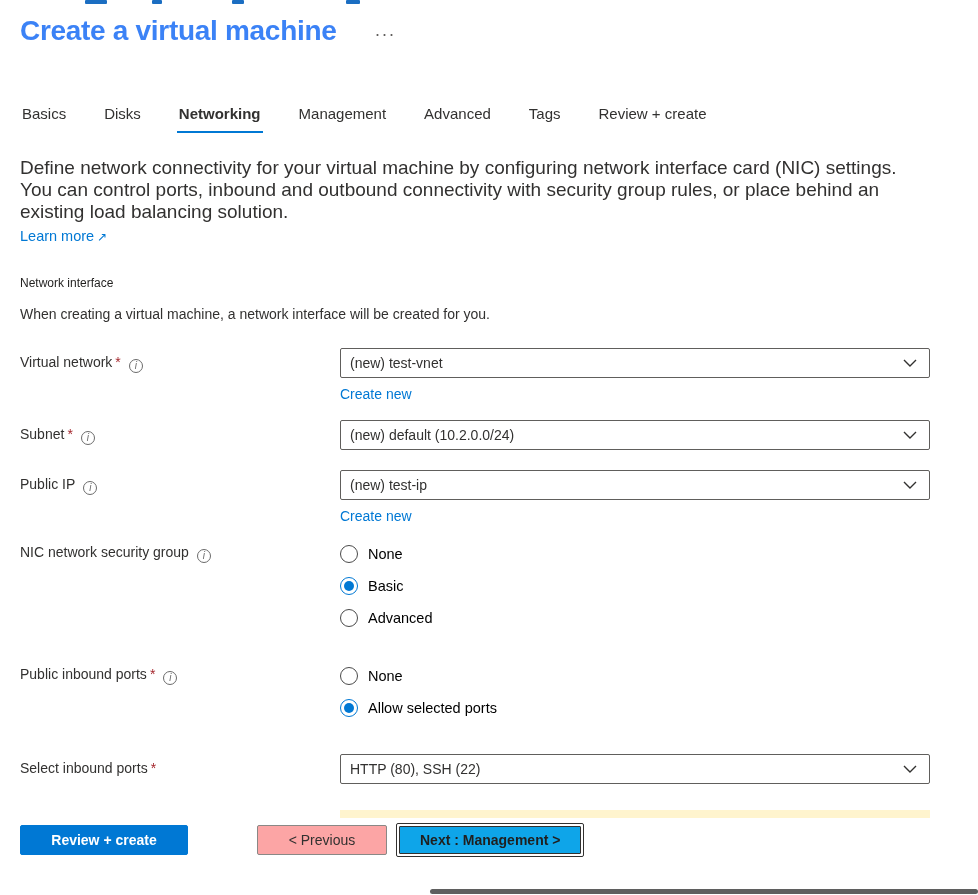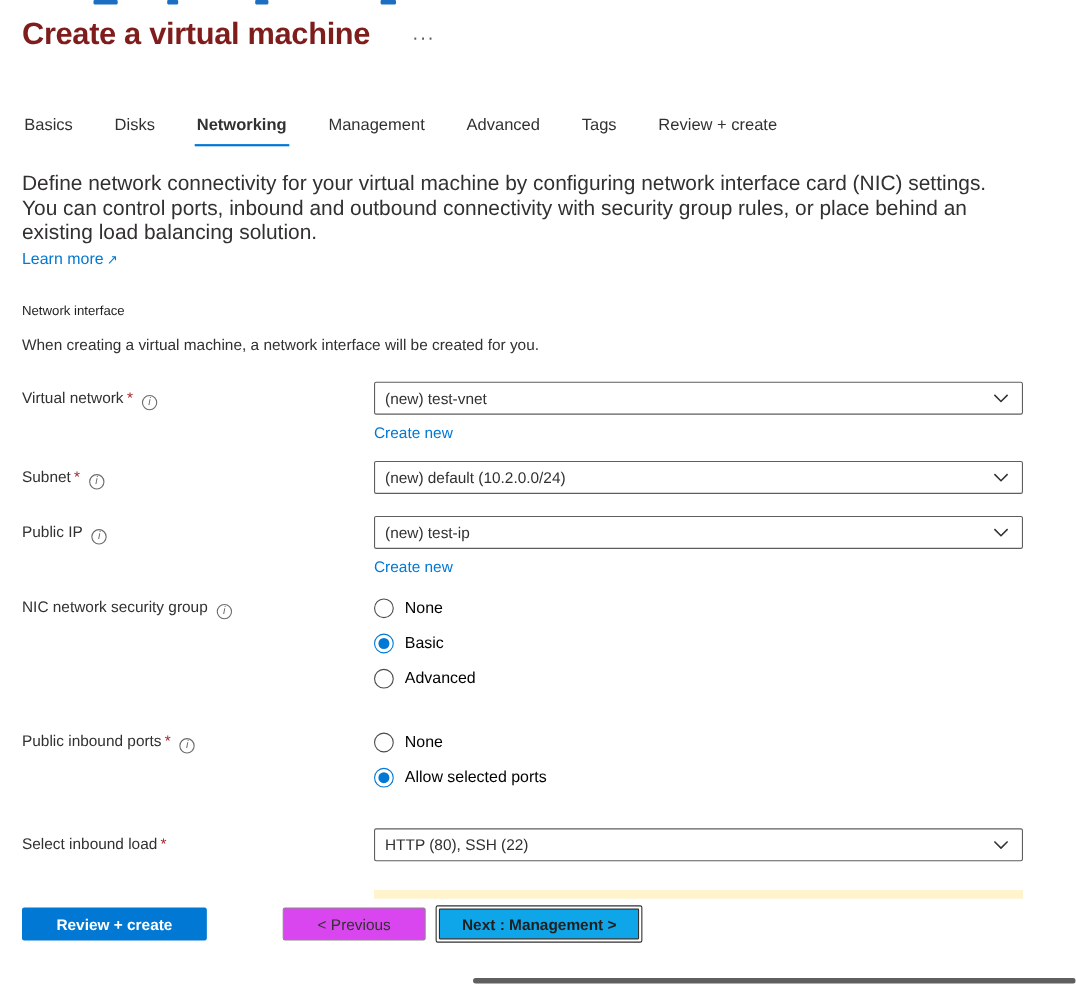--- a/index.html
+++ b/index.html
@@ -6,21 +6,21 @@
   html,body { background:#ffffff; }
   body { font-family:"Liberation Sans","DejaVu Sans",sans-serif; color:#323130; }
   .page { position:relative; width:978px; height:895px; overflow:hidden; background:#fff; }
   .content { padding:0 48px 0 20px; }
 
   
   .top-strip { position:relative; height:5px; margin-left:20px; }
   .frag { position:absolute; top:0; height:4px; background:#1b6ec2; border-radius:1px; }
 
   .title-row { display:flex; align-items:flex-start; margin-top:10px; }
-  .page-title { font-size:28px; font-weight:700; letter-spacing:-0.3px; color:#7f1d1d; }
+  .page-title { font-size:28px; font-weight:700; letter-spacing:-0.3px; color:#3b82f6; }
   .more-dots { margin-left:38px; margin-top:10px; color:#605e5c; font-size:18px; letter-spacing:1px; line-height:1; cursor:pointer; }
 
   .tabs { display:flex; gap:34px; margin-top:58px; }
   .tab { font-size:15px; color:#323130; padding:0 2px 9px 2px; cursor:pointer; border-bottom:2px solid transparent; white-space:nowrap; }
   .tab.active { font-weight:700; border-bottom-color:#0078d4; }
 
   .desc { margin-top:24px; font-size:19px; line-height:22px; max-width:905px; color:#323130; }
   .learn-more-row { margin-top:2px; font-size:14.5px; line-height:22px; }
   .link { color:#0078d4; cursor:pointer; }
   .ext-icon { font-size:12px; margin-left:3px; color:#0078d4; }
@@ -54,21 +54,21 @@
   .radio-circle.checked::after { content:""; position:absolute; inset:3px; border-radius:50%; background:#0078d4; }
   .radio-text { margin-left:10px; font-size:14.5px; color:#000000; }
 
   .warn-sliver { margin:26px 0 0 320px; width:590px; height:8px; background:#fff4ce; }
 
   .footer { position:absolute; left:0; bottom:38px; width:100%; background:#fff;
     display:flex; align-items:center; padding-left:20px; }
   button { font-family:inherit; cursor:pointer; }
   .btn-primary { width:168px; height:30px; background:#0078d4; border:1px solid #0078d4;
     border-radius:2px; color:#fff; font-size:14px; font-weight:700; }
-  .btn-secondary { height:30px; background:#d946ef; border:1px solid #8a8886; border-radius:2px;
+  .btn-secondary { height:30px; background:#fca5a5; border:1px solid #8a8886; border-radius:2px;
     color:#323130; font-size:14px; }
   .btn-prev { width:130px; margin-left:69px; }
   .btn-next { margin-left:9px; background:#fff; border:1px solid #323130; border-radius:2px; padding:2px; }
   .btn-next-inner { display:inline-block; border:1px solid #323130; border-radius:1px;
     padding:5px 20px; font-size:14px; font-weight:700; color:#201f1e; background:#0ea5e9; }
 
   .hscroll { position:absolute; left:0; bottom:0; width:978px; height:6px; background:#fff; }
   .hscroll-thumb { position:absolute; left:430px; top:0; width:548px; height:5px; background:#5f5f5f; border-radius:3px; cursor:pointer; }
 </style>
 </head>
@@ -195,21 +195,21 @@
           </div>
           <div class="radio-item">
             <span class="radio-circle checked"></span>
             <span class="radio-text">Allow selected ports</span>
           </div>
         </div>
       </div>
 
       <div class="form-row">
         <div class="label-col">
-          <span>Select inbound load</span><span class="req">*</span>
+          <span>Select inbound ports</span><span class="req">*</span>
         </div>
         <div class="control-col">
           <div class="select">
             <span>HTTP (80), SSH (22)</span>
             <span class="chevron">
               <svg width="14" height="9" viewBox="0 0 14 9">
                   <path d="M1 1 L7 7 L13 1" stroke="#323130" stroke-width="1.4" fill="none"></path>
                 </svg>
             </span>
           </div>

